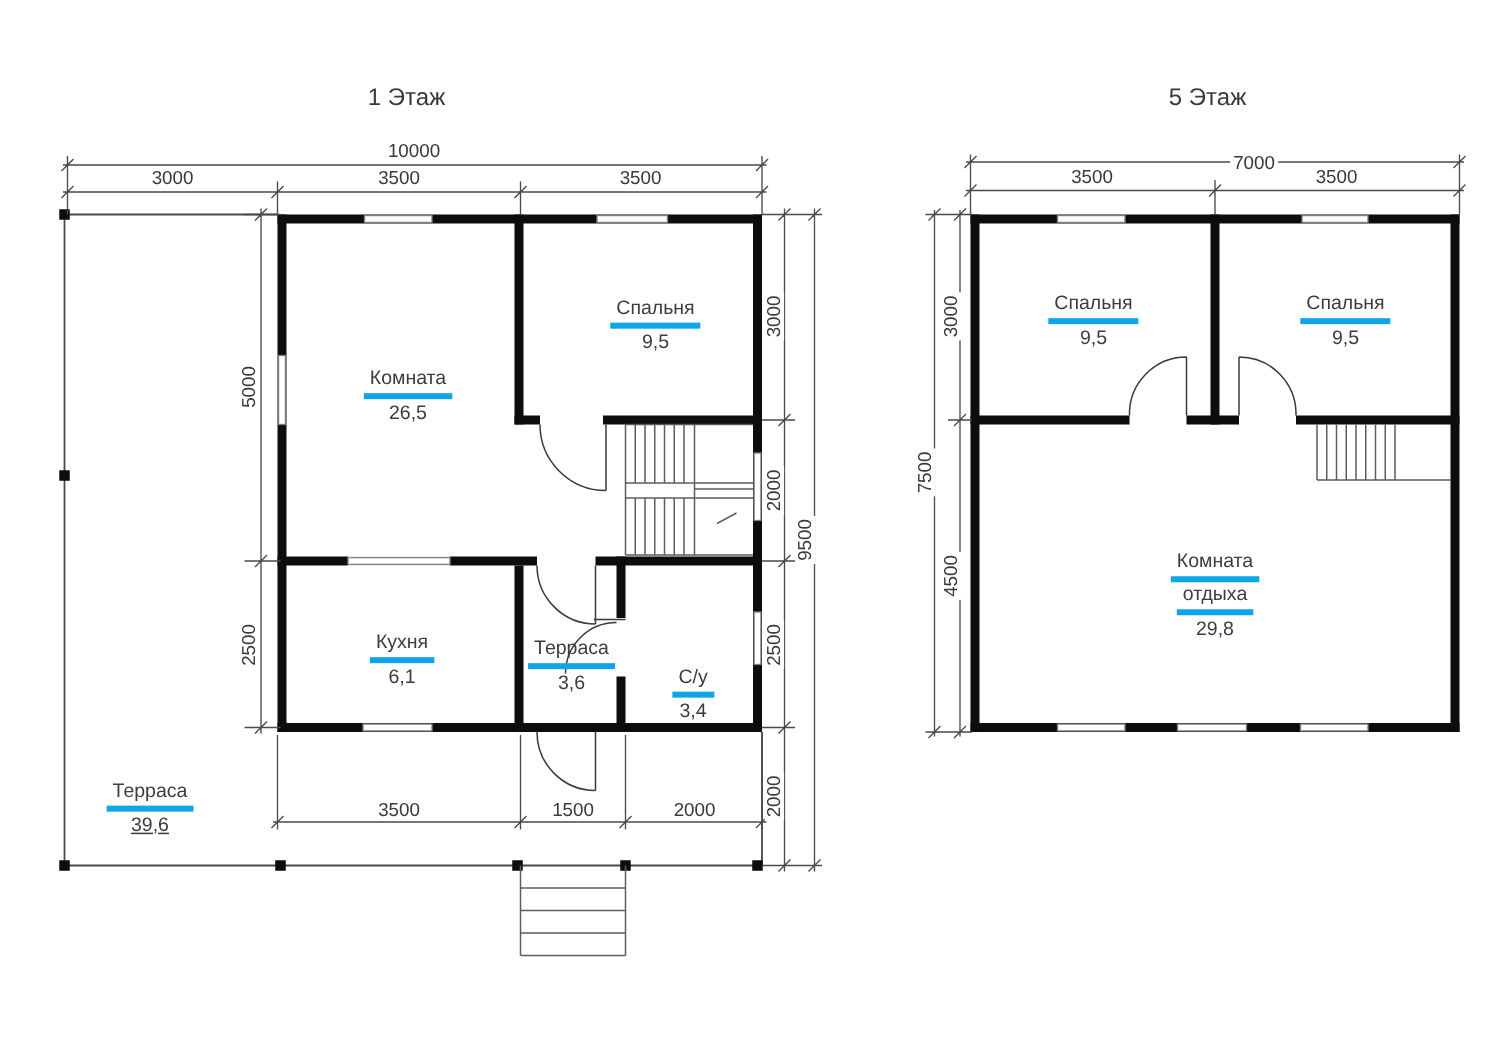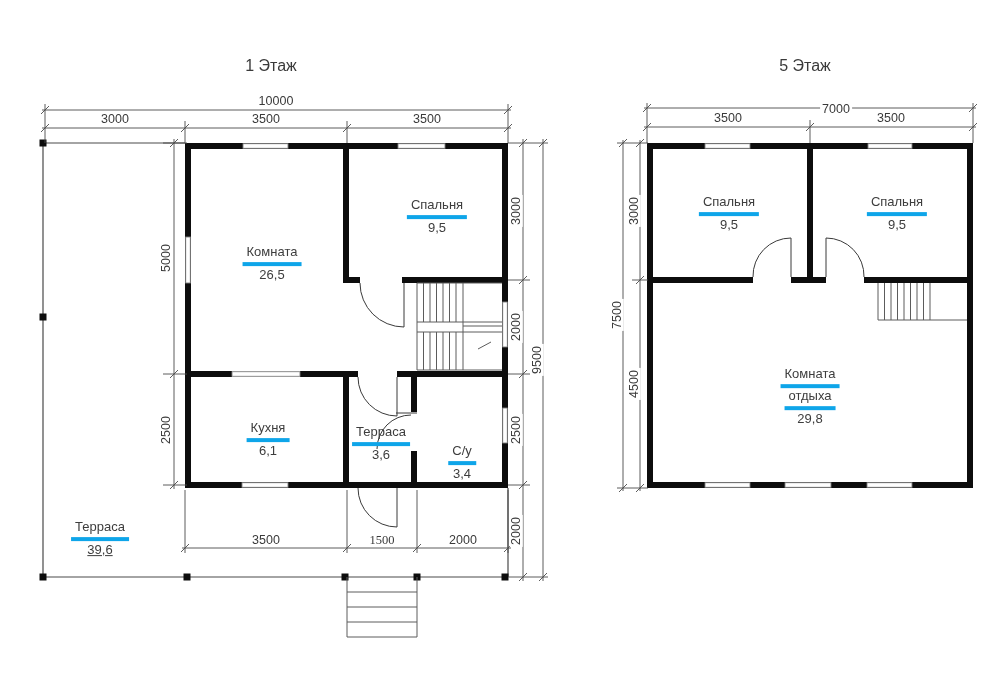--- a/index.html
+++ b/index.html
@@ -144,21 +144,21 @@
   <div class="dim" style="left:266px;top:119px;">3500</div>
   <div class="dim" style="left:427px;top:119px;">3500</div>
   <div class="dim rot" style="left:166px;top:258px;">5000</div>
   <div class="dim rot" style="left:166px;top:430px;">2500</div>
   <div class="dim rot" style="left:516px;top:211px;">3000</div>
   <div class="dim rot" style="left:516px;top:327px;">2000</div>
   <div class="dim rot" style="left:516px;top:430px;">2500</div>
   <div class="dim rot" style="left:516px;top:531px;">2000</div>
   <div class="dim rot" style="left:537px;top:360px;">9500</div>
   <div class="dim" style="left:266px;top:540px;">3500</div>
-  <div class="dim" style="left:382px;top:540px;font-family:Liberation Serif, serif;">1500</div>
+  <div class="dim" style="left:382px;top:540px;">1500</div>
   <div class="dim" style="left:463px;top:540px;">2000</div>
 
   <div class="dim" style="left:836px;top:99px;margin-top:10px;">7000</div>
   <div class="dim" style="left:728px;top:118px;">3500</div>
   <div class="dim" style="left:891px;top:118px;">3500</div>
   <div class="dim rot" style="left:617px;top:315px;">7500</div>
   <div class="dim rot" style="left:634px;top:211px;">3000</div>
   <div class="dim rot" style="left:634px;top:384px;">4500</div>
 
   <div class="room-label" style="left:272px;top:264px;">

